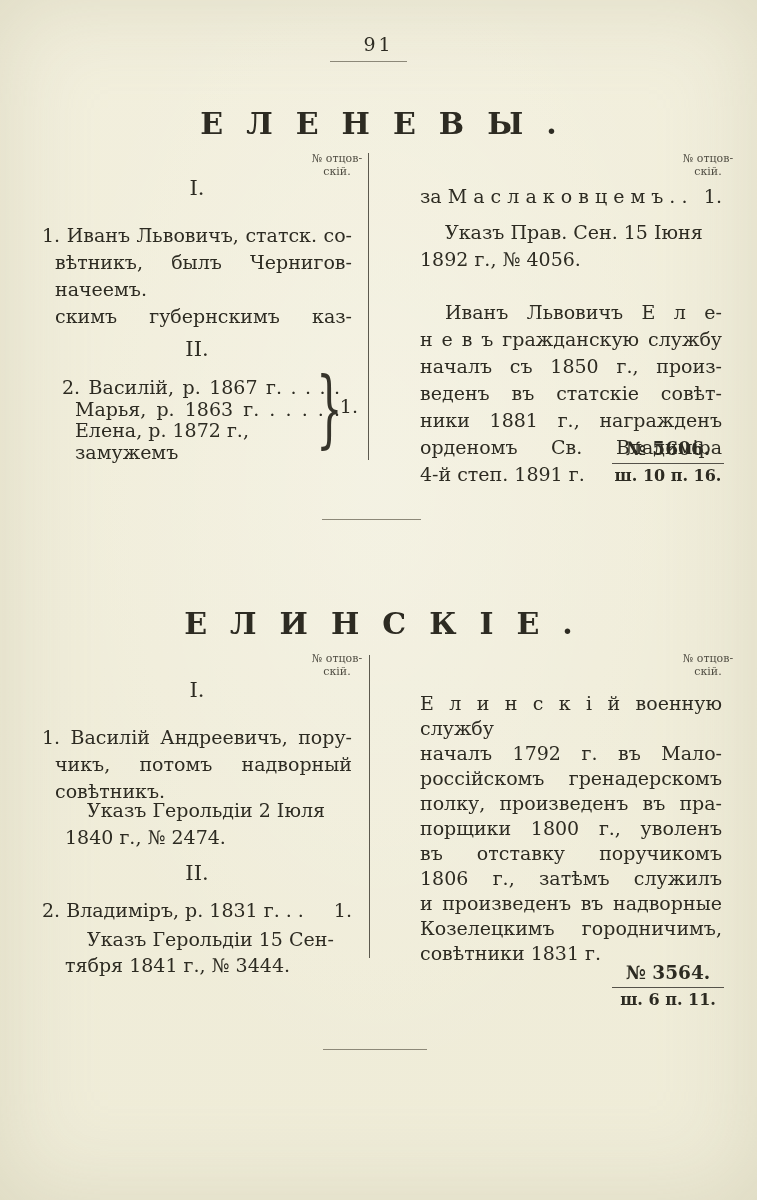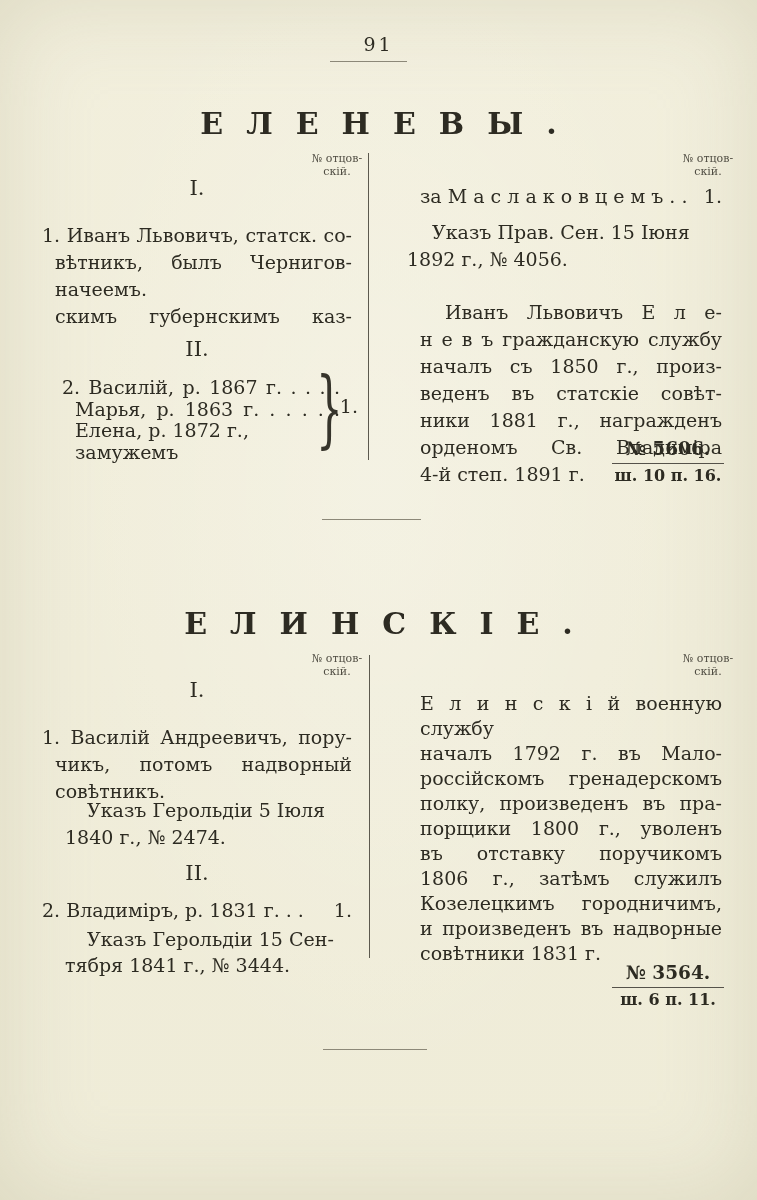--- a/index.html
+++ b/index.html
@@ -93,21 +93,21 @@
     <div class="line cont">Елена, р. 1872 г., замужемъ</div>
   </div>
   <div class="abs brace" style="left:316px;top:376px;">}</div>
   <div class="abs fnum" style="left:328px;top:395px;">1.</div>
 
   <div class="abs block flexline" style="left:420px;top:183px;width:302px;padding-left:0;align-items:center;">
     <span>за М а с л а к о в ц е м ъ  .   .</span>
     <span>1.</span>
   </div>
 
-  <div class="abs block" style="left:407px;top:219px;width:302px;">
+  <div class="abs block" style="left:420px;top:219px;width:302px;">
     <div class="line ind2" style="padding-left:25px;">Указъ Прав. Сен. 15 Іюня</div>
     <div class="line">1892 г., № 4056.</div>
   </div>
 
   <div class="abs block" style="left:420px;top:299px;width:302px;">
     <div class="line j" style="padding-left:25px;">Иванъ  Львовичъ  Е л е-</div>
     <div class="line j">н е в ъ  гражданскую службу</div>
     <div class="line j">началъ съ 1850 г., произ-</div>
     <div class="line j">веденъ въ статскіе совѣт-</div>
     <div class="line j">ники 1881 г., награжденъ</div>
@@ -138,21 +138,21 @@
 
   <div class="abs roman" style="left:42px;top:678px;">I.</div>
 
   <div class="abs block" style="left:42px;top:724px;width:310px;">
     <div class="line j">1. Василій Андреевичъ, пору-</div>
     <div class="line j cont">чикъ,  потомъ  надворный</div>
     <div class="line cont">совѣтникъ.</div>
   </div>
 
   <div class="abs block" style="left:42px;top:797px;width:310px;">
-    <div class="line ind">Указъ Герольдіи 5 Іюля</div>
+    <div class="line ind">Указъ Герольдіи 2 Іюля</div>
     <div class="line ind2">1840 г., № 2474.</div>
   </div>
 
   <div class="abs roman" style="left:42px;top:861px;">II.</div>
 
   <div class="abs block flexline" style="left:42px;top:897px;width:310px;">
     <span>2. Владиміръ, р. 1831 г. .   .</span>
     <span>1.</span>
   </div>
 
@@ -162,22 +162,22 @@
   </div>
 
   <div class="abs block bio2" style="left:420px;top:691px;width:302px;">
     <div class="line j">Е л и н с к і й  военную службу</div>
     <div class="line j">началъ 1792 г. въ Мало-</div>
     <div class="line j">россійскомъ гренадерскомъ</div>
     <div class="line j">полку, произведенъ въ пра-</div>
     <div class="line j">порщики 1800 г., уволенъ</div>
     <div class="line j">въ  отставку  поручикомъ</div>
     <div class="line j">1806 г., затѣмъ служилъ</div>
+    <div class="line j">и произведенъ въ надворные</div>
     <div class="line j">Козелецкимъ городничимъ,</div>
-    <div class="line j">и произведенъ въ надворные</div>
     <div class="line">совѣтники 1831 г.</div>
   </div>
 
   <div class="abs case" style="left:612px;top:961px;">
     <div class="no">№ 3564.</div>
     <div class="bar"></div>
     <div class="shelf">ш. 6 п. 11.</div>
   </div>
 
   <div class="abs rule-h" style="left:323px;top:1049px;width:104px;"></div>

